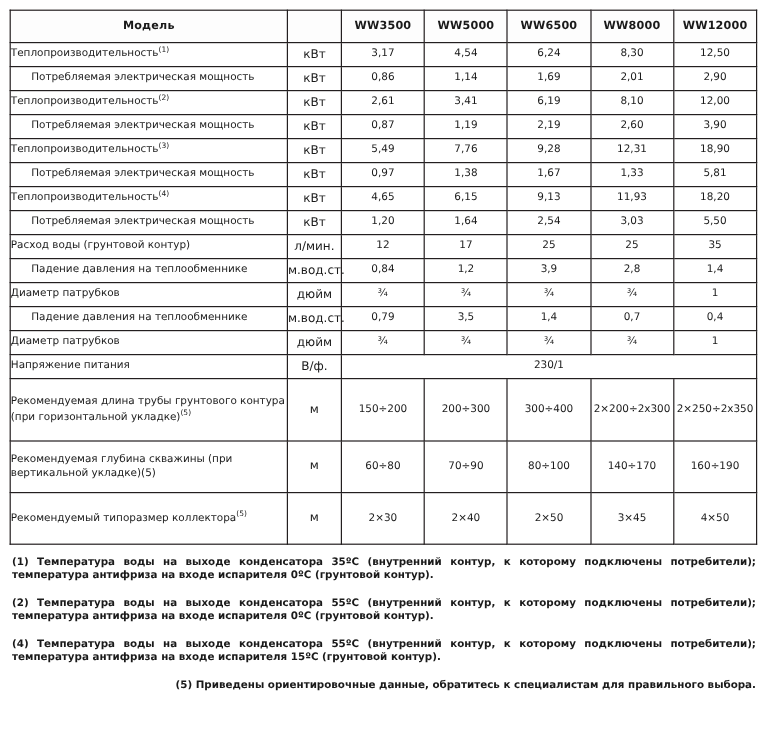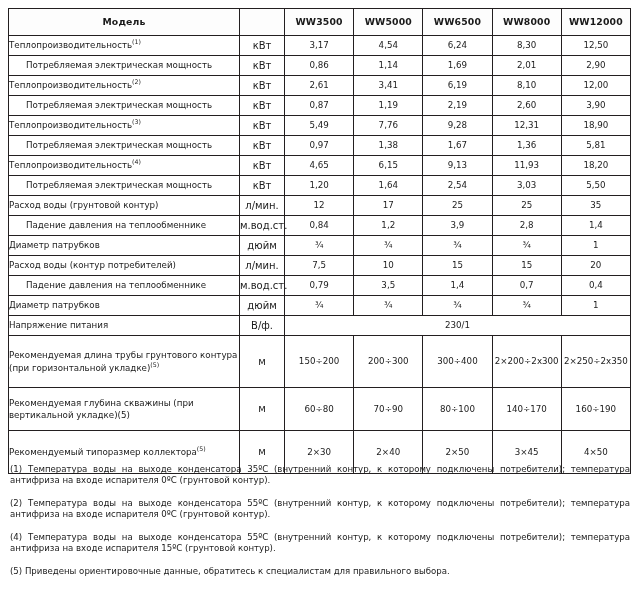--- a/index.html
+++ b/index.html
@@ -105,24 +105,25 @@
     top: 464px;
     width: 620px;
   }
   p.fnote {
     margin: 0 0 11px 0;
     font-size: 8.6px;
     line-height: 1.33;
     text-align: justify;
     text-justify: inter-word;
     color: #1a1a1a;
+    font-weight: bold;
   }
   p.fnote:last-child {
     margin-bottom: 16px;
-    text-align: left;
+    text-align: right;
   }
 </style>
 </head>
 <body>
 
 <div id="page">
 
   <div id="spec-table-wrap">
     <table class="spec">
       <colgroup>
@@ -196,21 +197,21 @@
           <td class="val">12,31</td>
           <td class="val">18,90</td>
         </tr>
 
         <tr class="r-std">
           <td class="label indent"><span>Потребляемая электрическая мощность</span></td>
           <td class="unit">кВт</td>
           <td class="val">0,97</td>
           <td class="val">1,38</td>
           <td class="val">1,67</td>
-          <td class="val">1,36</td>
+          <td class="val">1,33</td>
           <td class="val">5,81</td>
         </tr>
 
         <tr class="r-std">
           <td class="label"><span>Теплопроизводительность</span><sup class="fn">(4)</sup></td>
           <td class="unit">кВт</td>
           <td class="val">4,65</td>
           <td class="val">6,15</td>
           <td class="val">9,13</td>
           <td class="val">11,93</td>
@@ -251,29 +252,20 @@
         <tr class="r-std">
           <td class="label"><span>Диаметр патрубков</span></td>
           <td class="unit">дюйм</td>
           <td class="val">¾</td>
           <td class="val">¾</td>
           <td class="val">¾</td>
           <td class="val">¾</td>
           <td class="val">1</td>
         </tr>
 
-        <tr class="r-std">
-          <td class="label"><span>Расход воды (контур потребителей)</span></td>
-          <td class="unit">л/мин.</td>
-          <td class="val">7,5</td>
-          <td class="val">10</td>
-          <td class="val">15</td>
-          <td class="val">15</td>
-          <td class="val">20</td>
-        </tr>
 
         <tr class="r-std">
           <td class="label indent"><span>Падение давления на теплообменнике</span></td>
           <td class="unit">м.вод.ст.</td>
           <td class="val">0,79</td>
           <td class="val">3,5</td>
           <td class="val">1,4</td>
           <td class="val">0,7</td>
           <td class="val">0,4</td>
         </tr>

